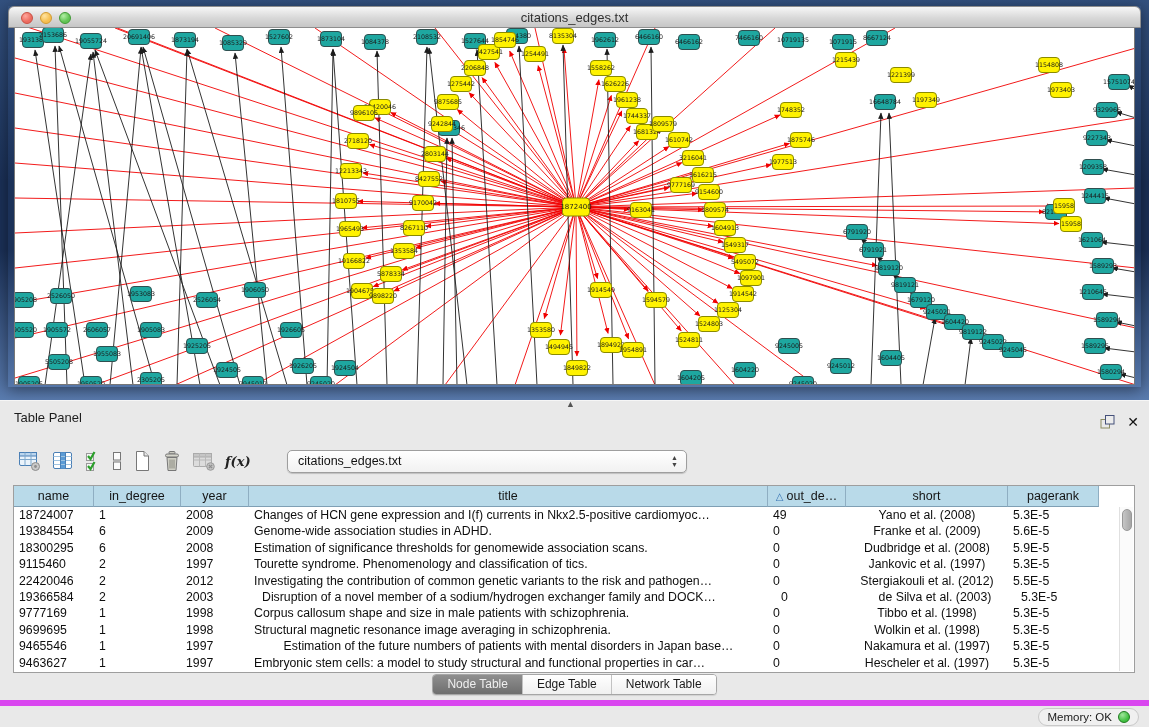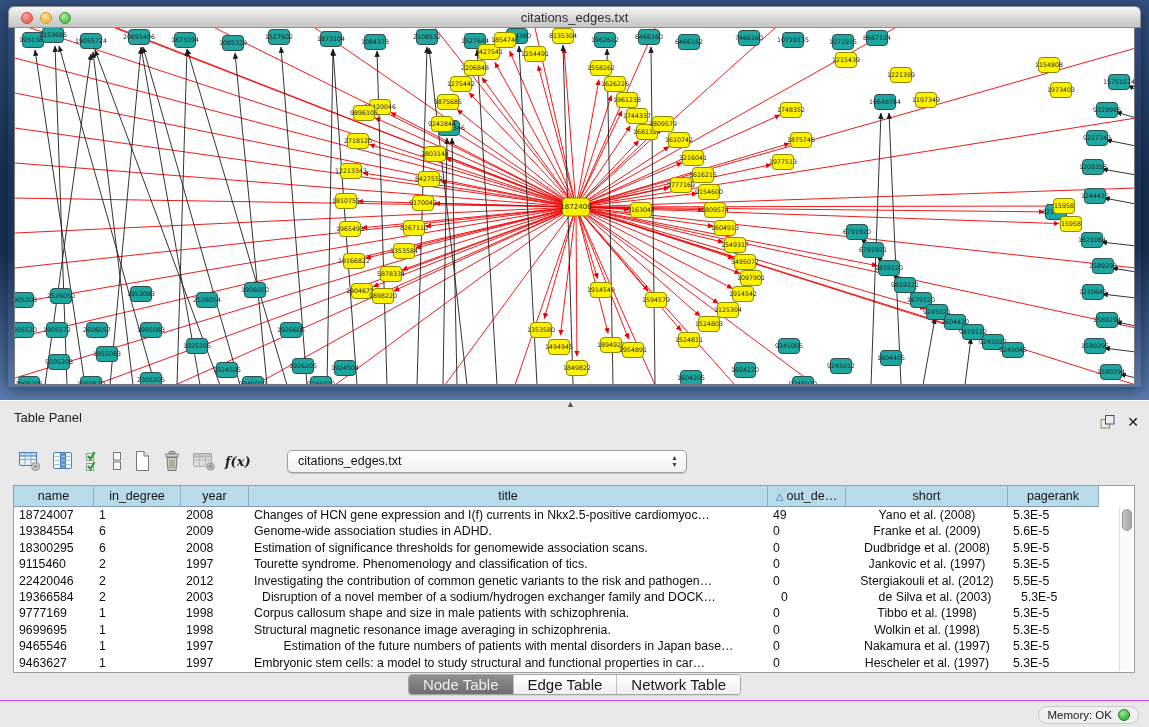--- a/index.html
+++ b/index.html
@@ -55,26 +55,26 @@
   .td{font-size:12.3px;line-height:16.4px;color:#0E0E0E;padding:0 5px;
     white-space:nowrap;overflow:hidden;}
   .vscroll{position:absolute;right:1px;top:21px;bottom:1px;width:14px;background:#FBFBFB;
     border-left:1px solid #E0E0E0;}
   .vthumb{position:absolute;left:2px;top:2px;width:10px;height:22px;border-radius:5px;
     background:linear-gradient(90deg,#C6C6C6,#A6A6A6);border:1px solid #989898;cursor:pointer;}
   
   .tabs-row{position:absolute;left:0;top:273px;width:100%;height:24px;display:flex;justify-content:center;}
   .tabs{display:flex;height:21px;border:1px solid #A6A6A6;border-radius:4px;overflow:hidden;
     background:#FDFDFD;box-shadow:0 1px 1px rgba(0,0,0,.1);}
-  .tab{font-size:15px;line-height:19px;padding:0 14px;color:#1A1A1A;cursor:pointer;
+  .tab{font-size:12px;line-height:19px;padding:0 14px;color:#1A1A1A;cursor:pointer;
     background:linear-gradient(180deg,#FFFFFF,#F0F0F0);text-align:center;}
   .tab + .tab{border-left:1px solid #C2C2C2;}
   .tab.sel{background:linear-gradient(180deg,#8F8F8F,#6E6E6E);color:#EFEFEF;}
   
-  .statusbar{position:absolute;left:0;top:299px;width:100%;height:28px;border-top:1px solid #d946ef;
+  .statusbar{position:absolute;left:0;top:299px;width:100%;height:28px;border-top:6px solid #d946ef;
     display:flex;justify-content:flex-end;align-items:center;padding-right:10px;}
   .memory-chip{display:flex;align-items:center;gap:6px;font-size:11.5px;color:#1A1A1A;
     border:1px solid #C9C9C9;border-radius:9px;background:#F0F0F0;padding:2px 8px;}
   .mem-dot{width:12px;height:12px;border-radius:50%;
     background:radial-gradient(circle at 35% 30%,#9FE69B,#3FBF3F 65%);border:1px solid #1E7A1E;}
 </style>
 </head>
 <body>
 
 <div class="desktop">

